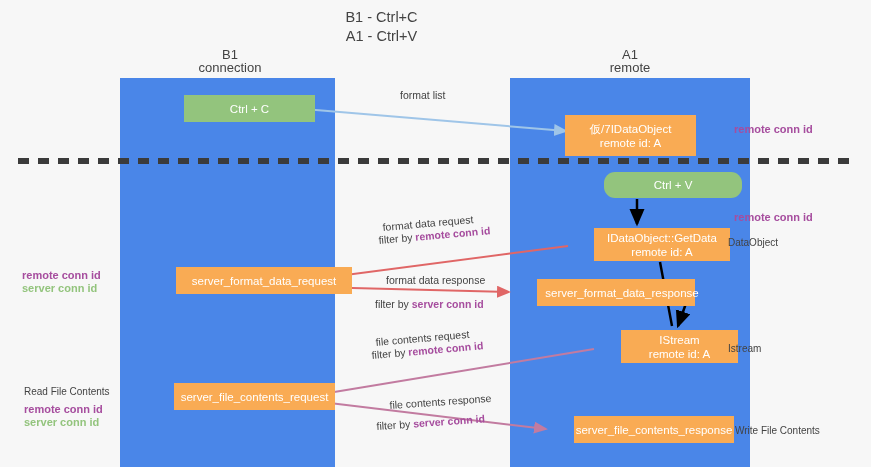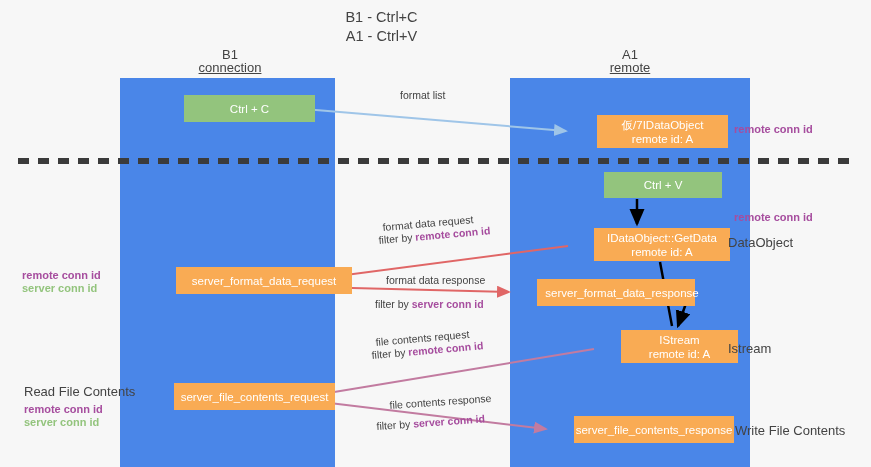--- a/index.html
+++ b/index.html
@@ -28,21 +28,21 @@
   .col-head {
     position: absolute;
     text-align: center;
     font-size: 13px;
     color: #434343;
     line-height: 13px;
   }
   #head-b1 { left: 150px; top: 48px; width: 160px; }
   #head-a1 { left: 545px; top: 48px; width: 170px; }
   .col-head .l1 { display: block; }
-  .col-head .l2 { display: block; text-decoration: underline; }
+  .col-head .l2 { display: block; }
 
   #title {
     position: absolute;
     left: 0; top: 8px; width: 763px;
     text-align: center;
     font-size: 14.5px;
     color: #434343;
     line-height: 19px;
   }
   #title span { display: block; }
@@ -59,22 +59,22 @@
     line-height: 14px;
     text-align: center;
     padding: 2px 4px;
     margin-left: 24px;
   }
   .node.green { background: #93c47d; }
   .node.orange { background: #f9ab54; }
   .node .ln { display: block; white-space: nowrap; }
 
   #n-ctrlc   { left: 160px; top: 95px;  width: 131px; height: 27px; }
-  #n-idata   { left: 573px; top: 115px; width: 131px; height: 33px; text-align: center; }
-  #n-ctrlv   { left: 580px; top: 172px; width: 118px; height: 26px; }
+  #n-idata   { left: 541px; top: 115px; width: 131px; height: 41px; text-align: center; }
+  #n-ctrlv   { left: 580px; top: 172px; width: 138px; height: 26px; border-radius: 11px; }
   #n-getdata { left: 570px; top: 228px; width: 136px; height: 33px; }
   #n-sfdreq  { left: 152px; top: 267px; width: 176px; height: 27px; }
   #n-sfdres  { left: 513px; top: 279px; width: 158px; height: 27px; padding-left: 16px; }
   #n-istream { left: 597px; top: 330px; width: 117px; height: 33px; }
   #n-sfcreq  { left: 150px; top: 383px; width: 161px; height: 27px; }
   #n-sfcres  { left: 550px; top: 416px; width: 160px; height: 27px; }
 
   .edge-label {
     position: absolute;
     font-size: 10.5px;
@@ -90,21 +90,21 @@
   #lb-fdr2 { left: 378px; top: 233px; transform: rotate(-5deg); transform-origin: left top; }
   #lb-fdres1 { left: 386px; top: 273px; }
   #lb-fdres2 { left: 375px; top: 297px; }
   #lb-fcr1 { left: 375px; top: 335px; transform: rotate(-5deg); transform-origin: left top; }
   #lb-fcr2 { left: 371px; top: 348px; transform: rotate(-5deg); transform-origin: left top; }
   #lb-fcres1 { left: 389px; top: 398px; transform: rotate(-4deg); transform-origin: left top; }
   #lb-fcres2 { left: 376px; top: 419px; transform: rotate(-4deg); transform-origin: left top; }
 
   .side-label {
     position: absolute;
-    font-size: 13px;
+    font-size: 10px;
     color: #434343;
     white-space: nowrap;
     line-height: 14px;
   }
   .side-key {
     position: absolute;
     font-size: 11px;
     font-weight: bold;
     white-space: nowrap;
     line-height: 13px;

